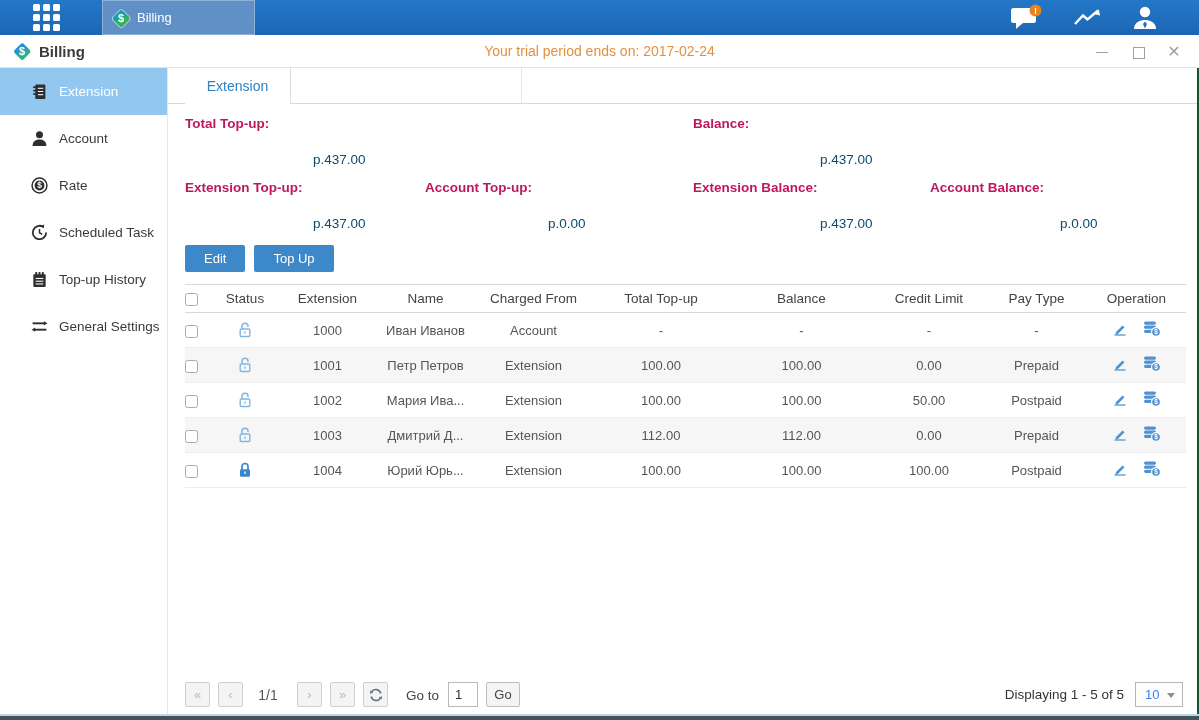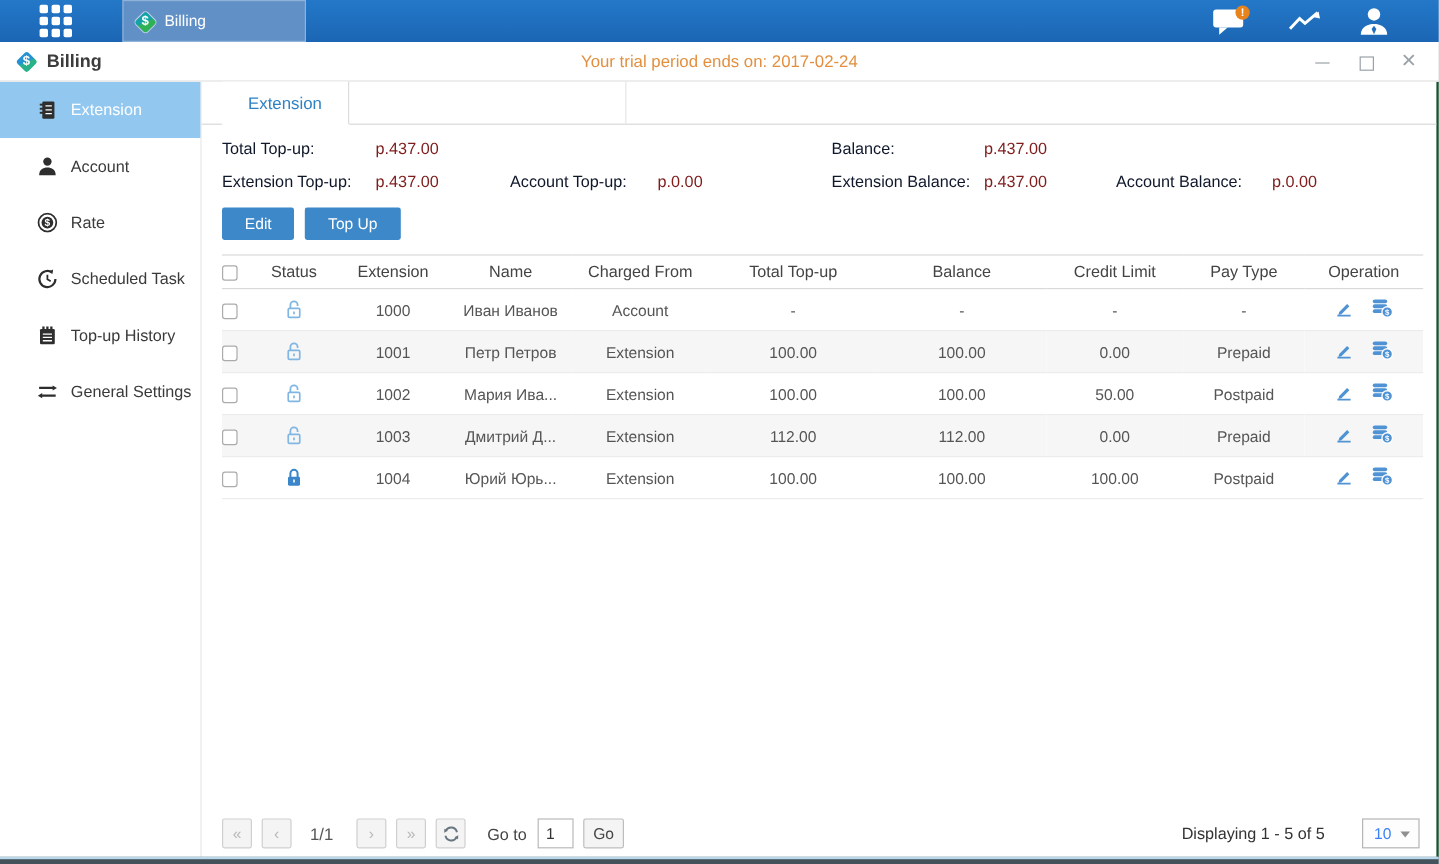--- a/index.html
+++ b/index.html
@@ -42,22 +42,22 @@
 
   .content { flex:1; position:relative; display:flex; flex-direction:column; min-width:0; }
 
   
   .tabstrip { height:36px; display:flex; border-bottom:1px solid #d9d9d9; margin-top:0; flex-shrink:0; }
   .tab { width:106px; margin-left:17px; display:flex; align-items:center; justify-content:center; font-size:14px; color:#2f81c2; background:#fff; border-right:1px solid #dcdcdc; border-bottom:1px solid #fff; margin-bottom:-1px; cursor:pointer; }
   .tab-phantom { width:231px; border-right:1px solid #e6e6e6; }
 
   
   .summary { display:grid; grid-template-columns:128px 112px 123px 145px 127px 110px 130px 1fr; margin:12px 14px 0 17px; row-gap:13px; font-size:13.5px; }
-  .summary .lab { font-weight:normal; color:#0f172a; }
-  .summary .val { color:#7f1d1d; }
+  .summary .lab { font-weight:bold; color:#be185d; }
+  .summary .val { color:#0c4a6e;margin-top:36px; }
 
   
   .btn-row { margin:14px 0 0 17px; display:flex; gap:9px; }
   .btn { background:#3d88c9; color:#fff; border:none; font-size:13px; height:27px; padding:0 19px; border-radius:2px; cursor:pointer; font-family:inherit; }
 
   
   .tbl-wrap { margin:12px 14px 0 17px; }
   table { width:100%; border-collapse:collapse; table-layout:fixed; }
   col.c-cb{width:25px} col.c-status{width:70px} col.c-ext{width:95px} col.c-name{width:101px} col.c-cf{width:115px} col.c-tt{width:140px} col.c-bal{width:141px} col.c-cl{width:114px} col.c-pt{width:101px} col.c-op{width:99px}
   thead th { font-size:13.5px; font-weight:normal; color:#444; height:28px; border-top:1px solid #d9d9d9; border-bottom:1px solid #d9d9d9; text-align:center; white-space:nowrap; }
@@ -71,21 +71,21 @@
   .lock.locked svg.svg-lock { display:inline; }
   .op-cell .op { display:inline-block; margin:0 6px; cursor:pointer; vertical-align:middle; }
 
   
   .pager { position:absolute; left:17px; right:14px; bottom:7px; display:flex; align-items:center; }
   .pg-btn { width:25px; height:25px; background:#f4f4f4; border:1px solid #cfcfcf; border-radius:2px; display:flex; align-items:center; justify-content:center; color:#b8b8b8; font-size:13px; cursor:pointer; margin-right:8px; }
   .pg-ind { width:34px; text-align:center; font-size:14px; color:#555; margin-right:12px; }
   .goto-label { font-size:13.5px; color:#444; margin:1px 9px 0 10px; }
   .goto-input { width:30px; height:25px; border:1px solid #b9b9b9; font-size:13px; text-align:left; padding-left:6px; font-family:inherit; color:#333; }
   .go-btn { margin-left:8px; height:25px; width:34px; background:#f4f4f4; border:1px solid #bdbdbd; border-radius:2px; font-size:13px; color:#444; cursor:pointer; font-family:inherit; }
-  .pager-right { margin-left:auto; display:flex; align-items:center;gap:20px; }
+  .pager-right { margin-left:auto; display:flex; align-items:center; }
   .displaying { font-size:13.5px; color:#333; margin-right:11px; }
   .pgsize { width:48px; height:25px; border:1px solid #b5b5b5; background:#fdfdfd; display:flex; align-items:center; padding-left:9px; font-size:13px; color:#3b82f6; position:relative; cursor:pointer; }
   .pgsize .caret { position:absolute; right:7px; top:10px; width:0; height:0; border-left:4.5px solid transparent; border-right:4.5px solid transparent; border-top:5px solid #8f8f8f; }
 
   
   .bottom-strip { height:6px; flex-shrink:0; background:#43525b; border-top:2px solid #b9d8ea; }
 </style>
 </head>
 <body>
 

